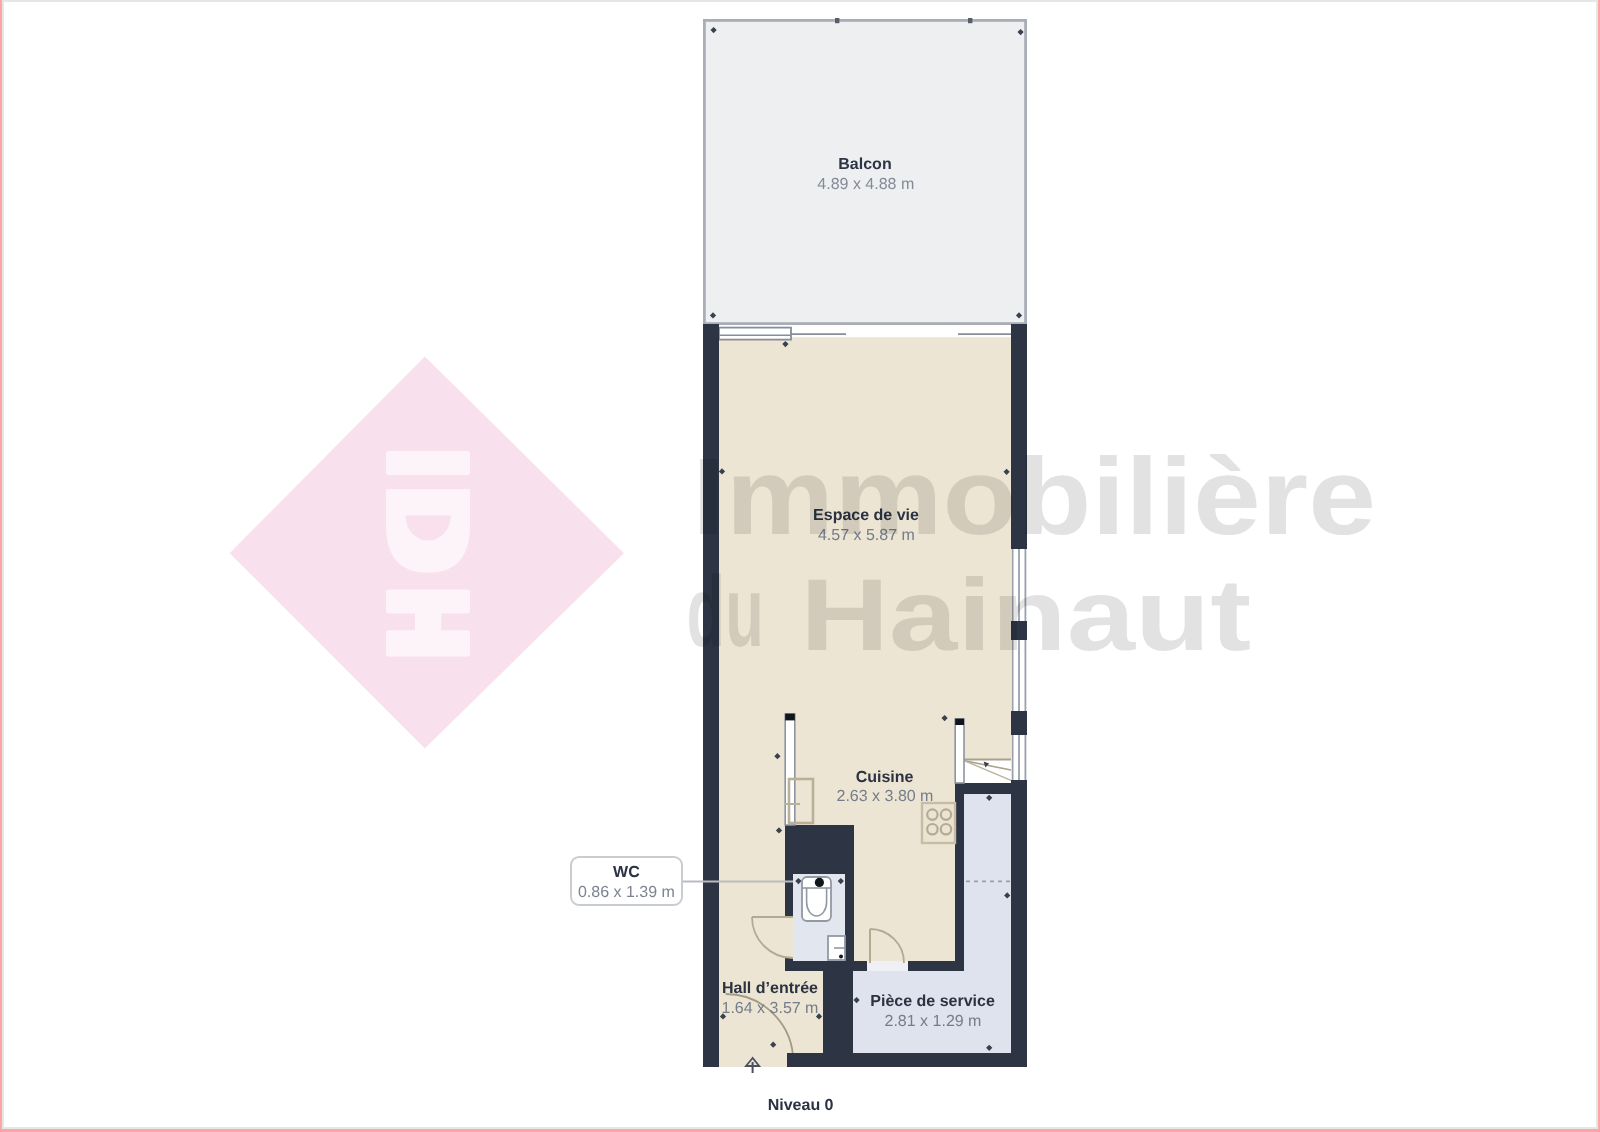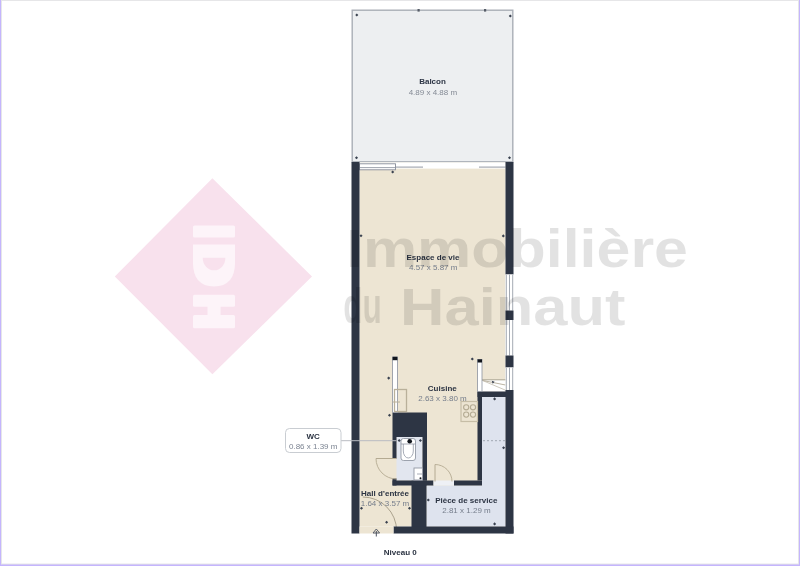--- a/index.html
+++ b/index.html
@@ -1,16 +1,16 @@
 <!DOCTYPE html>
 <html><head>
 <meta charset="utf-8">
 <style>
   html,body{margin:0;padding:0;background:#fff;}
-  #canvas{position:relative;width:800px;height:566px;background:#c4b5fd;overflow:hidden;}
+  #canvas{position:relative;width:800px;height:566px;background:#fca5a5;overflow:hidden;}
   svg text{font-family:"Liberation Sans",sans-serif;}
 </style>
 </head>
 <body>
 <div id="canvas">
 <svg width="800" height="566" viewBox="0 0 800 566" xmlns="http://www.w3.org/2000/svg">
 
   <rect x="1.5" y="0.5" width="797" height="563.5" fill="#ffffff" stroke="#e6e6e8" stroke-width="1"></rect>
 
   <g>

